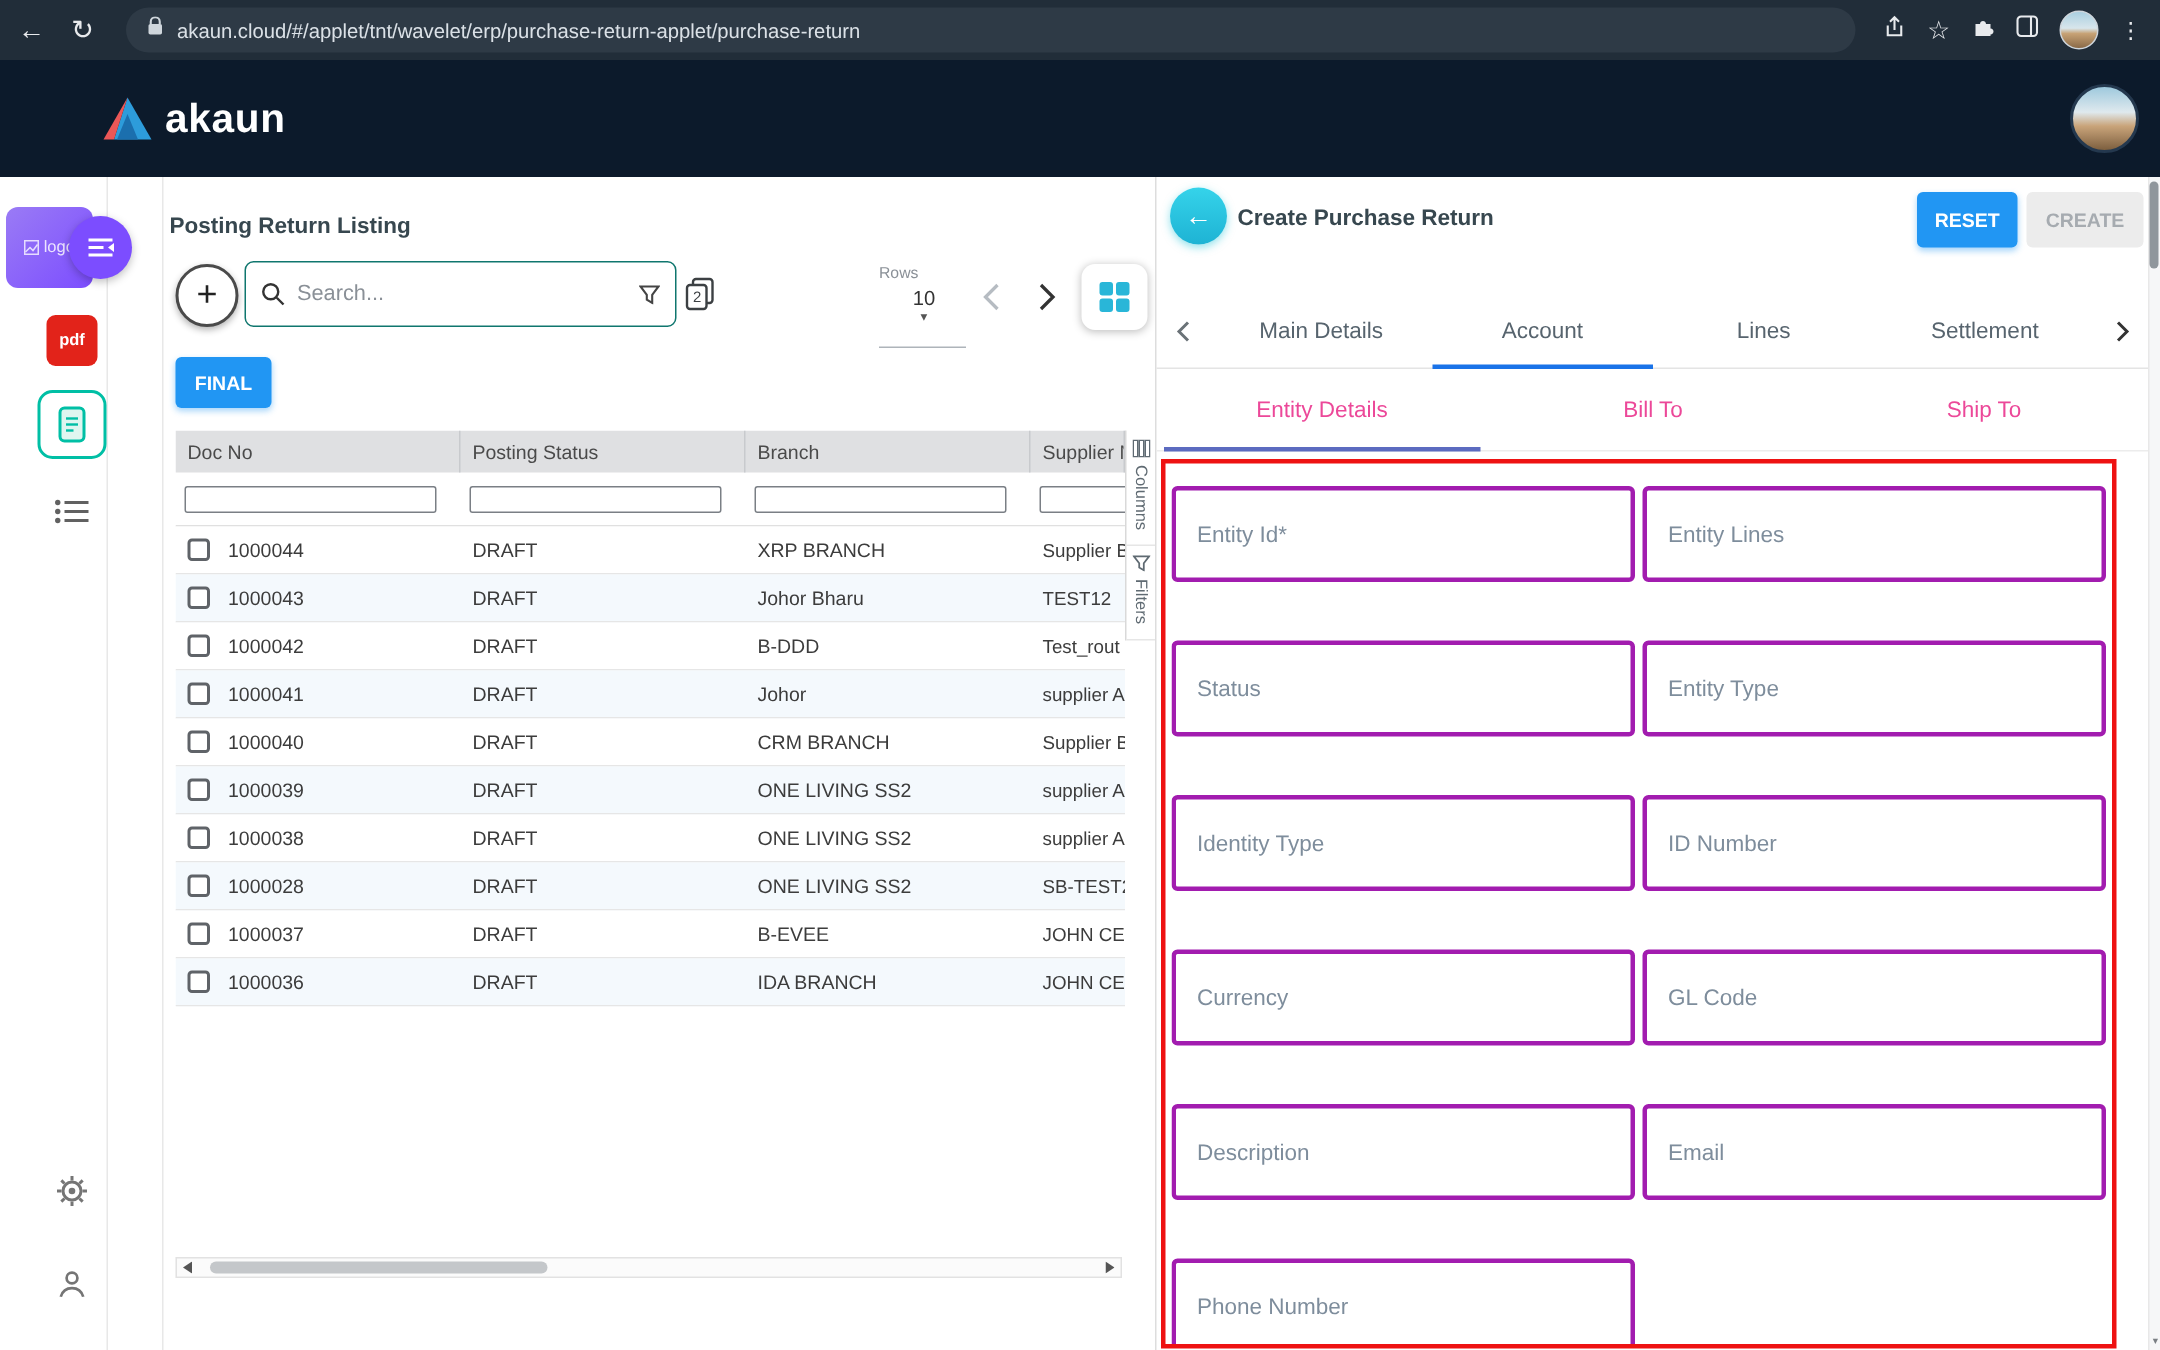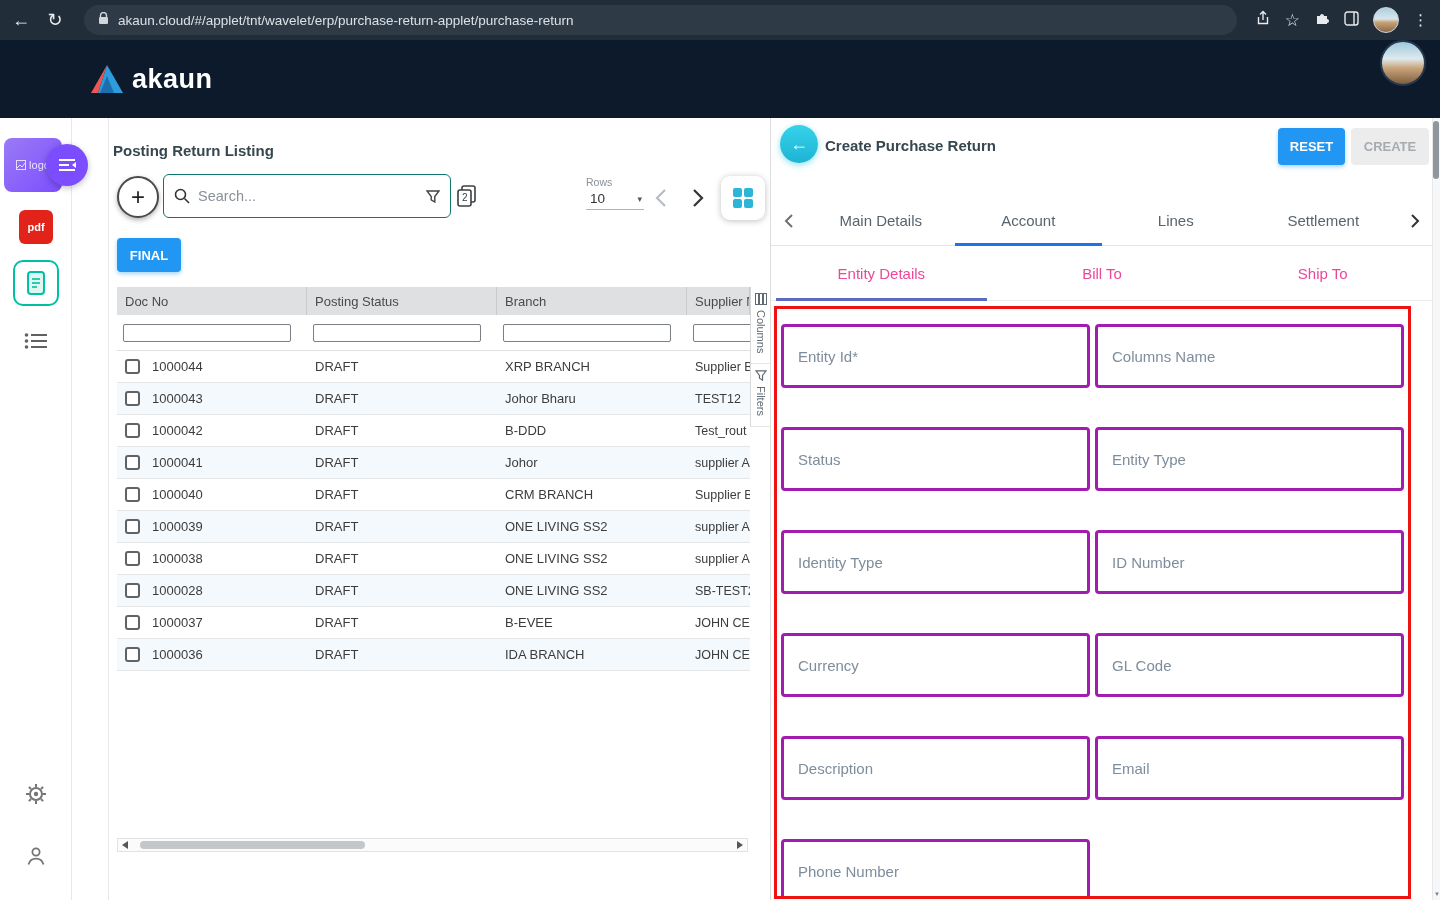--- a/index.html
+++ b/index.html
@@ -15,39 +15,39 @@
   .omnibox .url { color:#dbe1e7; font-size:13.5px; white-space:nowrap; overflow:hidden; }
   .bb-right { display:flex; align-items:center; gap:14px; padding-right:2px; }
   .bb-star { color:#e8eaed; font-size:17px; }
   .bb-avatar { width:26px; height:26px; border-radius:50%;
     background:linear-gradient(180deg,#aacfe0 0%,#d8e6ec 45%,#c7a275 60%,#8a6a48 100%);
     border:1.5px solid #cfd6dc; }
   .bb-kebab { color:#e8eaed; font-size:15px; letter-spacing:0; }
 
   
   .app-header { position:absolute; top:40px; left:0; width:1440px; height:78px; background:#0c1a2b;
-    display:flex; justify-content:space-between; padding:0 14px 0 90px; }
+    display:flex; align-items:center; justify-content:space-between; padding:0 14px 0 68px; }
   .brand { display:flex; align-items:center; gap:8px; }
   .brand-text { color:#ffffff; font-size:27px; font-weight:bold; letter-spacing:.5px; }
   .hdr-avatar { width:46px; height:46px; border-radius:50%;
     background:linear-gradient(180deg,#9ec9dd 0%,#dfe9ee 40%,#c9a47a 62%,#7d5f3f 100%);
     border:2px solid #24384e; }
 
   
   .content { position:absolute; top:118px; left:0; width:1440px; height:782px; display:flex; }
 
   
   .sidebar { position:relative; width:72px; height:782px; background:#fff; border-right:1px solid #e8e8e8; z-index:20; }
   .logo-chip { position:absolute; left:4px; top:20px; width:58px; height:54px; border-radius:8px;
     background:linear-gradient(135deg,#9a7bf5,#7c4dff); display:flex; align-items:center; justify-content:center;
     gap:3px; color:#ece4ff; font-size:11px; }
   .collapse-btn { position:absolute; left:46px; top:26px; width:42px; height:42px; border-radius:50%;
     background:#7c4dff; display:flex; align-items:center; justify-content:center;
     box-shadow:0 2px 6px rgba(0,0,0,.25); cursor:pointer; }
-  .side-ico { position:absolute; left:0; width:72px; display:flex; justify-content:center; cursor:pointer; }
+  .side-ico { position:absolute; left:12px; width:72px; display:flex; justify-content:center; cursor:pointer; }
   .pdf-badge { width:34px; height:34px; background:#e2231a; border-radius:6px; color:#fff;
     font-size:11px; font-weight:bold; display:flex; align-items:center; justify-content:center; }
   .doc-badge { width:46px; height:46px; border:2px solid #00bfa5; border-radius:10px; background:#fff;
     display:flex; align-items:center; justify-content:center; }
 
   
   .listing { position:relative; width:698px; height:782px; background:#fff; }
   .listing::before { content:""; position:absolute; left:36px; top:0; bottom:0; width:1px; background:#e8e8e8; }
   .lcontent { position:absolute; left:37px; right:0; top:0; bottom:0; }
   .l-title { position:absolute; left:4px; top:24px; font-size:15px; font-weight:600; color:#37474f; }
@@ -57,21 +57,21 @@
     display:flex; align-items:center; justify-content:center; font-size:24px; color:#222; cursor:pointer; }
   .search-box { position:absolute; left:54px; top:56px; width:288px; height:44px; border:1px solid #0f766e;
     border-radius:6px; display:flex; align-items:center; padding:0 10px; gap:8px; background:#fff; }
   .search-box input { flex:1; border:none; outline:none; font-size:14.5px; color:#333;
     font-family:"Liberation Sans",sans-serif; background:transparent; }
   .search-box input::placeholder { color:#8a9097; }
   .copy-ico { position:absolute; left:346px; top:66px; cursor:pointer; }
   .rows-select { position:absolute; left:477px; top:58px; width:58px; cursor:pointer; }
   .rows-label { font-size:10.5px; color:#8a9097; }
   .rows-value { display:flex; align-items:center; justify-content:space-between; border-bottom:1px solid #aeb4ba;
-    padding:3px 2px 3px 4px; font-size:13.5px; color:#333; }
+    padding:3px 2px 15px 4px; font-size:13.5px; color:#333;flex-direction:column; }
   .rows-caret { font-size:9px; color:#555; }
   .pg-chev { position:absolute; top:70px; cursor:pointer; }
   .grid-btn { position:absolute; left:612px; top:58px; width:44px; height:44px; background:#fff; border-radius:9px;
     box-shadow:0 1px 6px rgba(0,0,0,.25); display:flex; align-items:center; justify-content:center; cursor:pointer; }
 
   .final-btn { position:absolute; left:8px; top:120px; width:64px; height:34px; background:#2196f3; color:#fff;
     border:none; border-radius:4px; font-size:13px; font-weight:bold; box-shadow:0 2px 4px rgba(33,150,243,.4);
     cursor:pointer; font-family:"Liberation Sans",sans-serif; }
 
   
@@ -492,21 +492,21 @@
         <div class="d-subtab">Ship To</div>
       </div>
 
       <div class="red-box"></div>
 
       <div class="fields">
         <div class="field">
             <span>Entity Id*</span>
           </div>
         <div class="field">
-            <span>Columns Name</span>
+            <span>Entity Lines</span>
           </div>
         <div class="field">
             <span>Status</span>
           </div>
         <div class="field">
             <span>Entity Type</span>
           </div>
         <div class="field">
             <span>Identity Type</span>
           </div>

